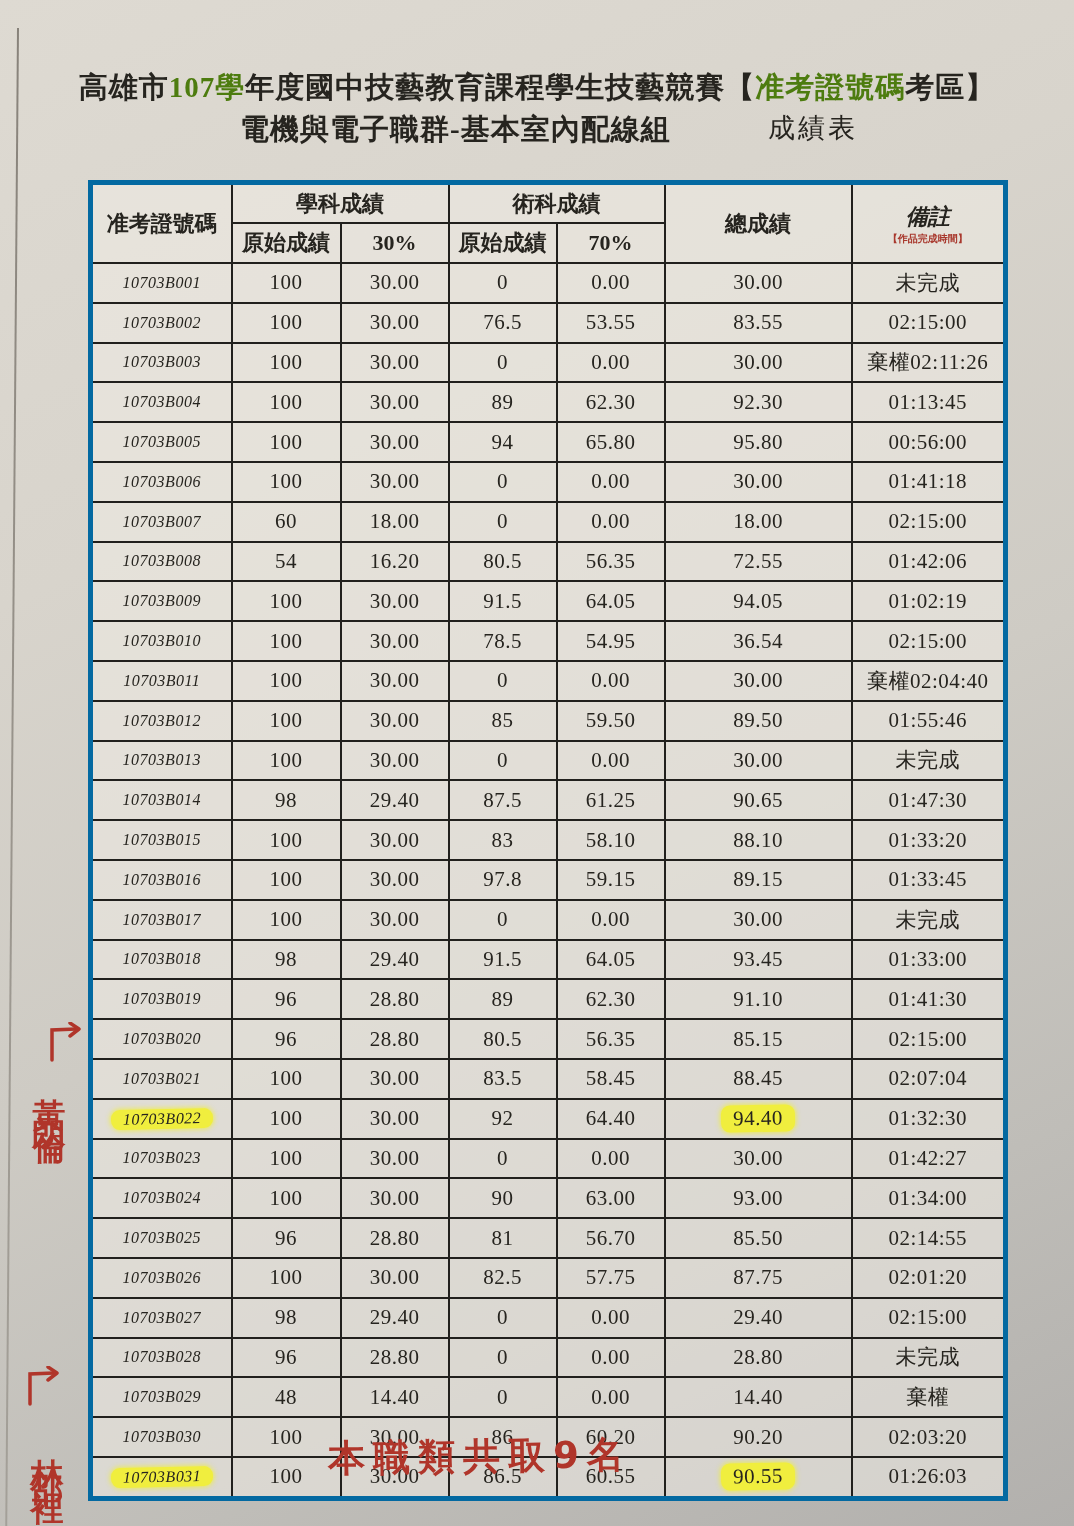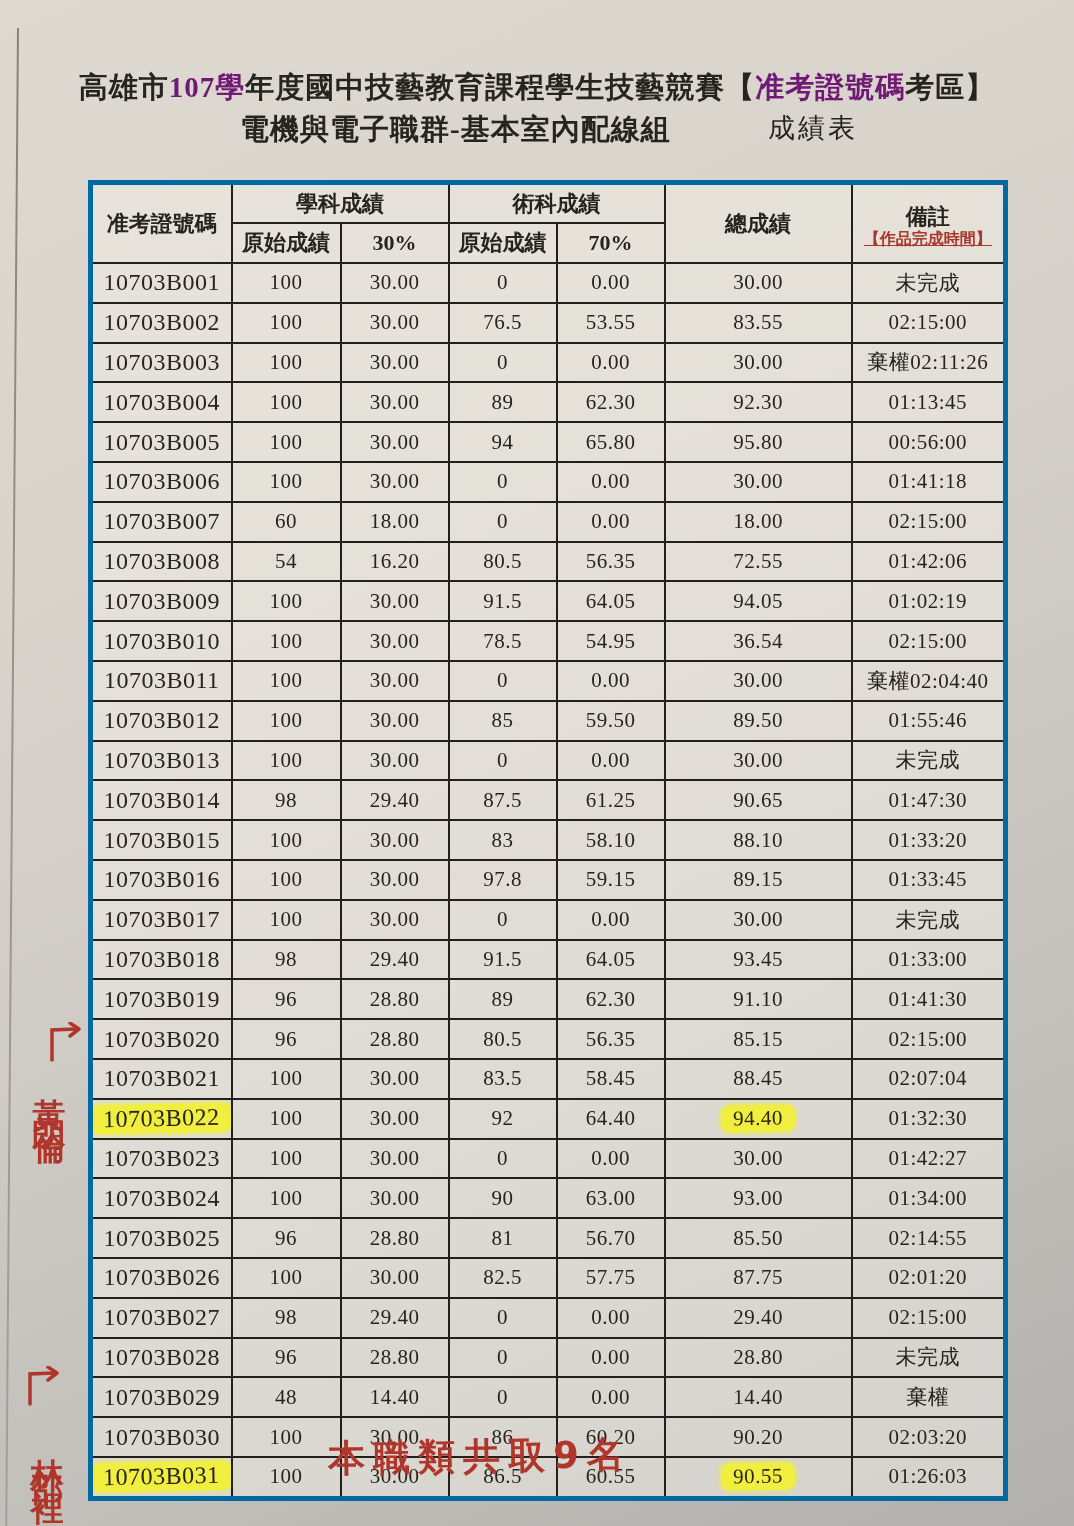--- a/index.html
+++ b/index.html
@@ -11,38 +11,38 @@
   }
   .paper-edge{
     position:absolute;left:17px;top:28px;width:2px;height:1500px;
     background:linear-gradient(#6b655d, #8a857d 60%, #9a968e);
     transform:rotate(0.45deg);transform-origin:top center;opacity:.75;
   }
   .title1{
     position:absolute;top:68px;left:0;width:100%;text-align:center;
     font-size:29px;font-weight:bold;letter-spacing:1px;white-space:nowrap;
   }
-  .red{color:#701a75;}
+  .red{color:#4d7c0f;}
   .title2a{position:absolute;top:110px;left:240px;font-size:29px;font-weight:bold;letter-spacing:1px;}
   .title2b{position:absolute;top:110px;left:768px;font-size:27px;font-weight:normal;letter-spacing:3px;}
   table.score{
     position:absolute;top:180px;left:88px;border-collapse:collapse;table-layout:fixed;
     background:rgba(240,237,230,0.55);
     border:5px solid #0369a1;
   }
   .score th,.score td{
     border:2px solid #21201d;text-align:center;vertical-align:middle;
     padding:0;overflow:hidden;white-space:nowrap;
   }
   .score thead th{font-size:22px;font-weight:bold;height:37px;}
   .score thead tr.h2 th{height:38px;}
   .score td{height:37.8px;font-size:21px;letter-spacing:0.5px;}
-  td.c-id{font-size:24px;}
-  .remark-h div.main{font-size:22px;font-weight:bold;line-height:26px;margin-top:4px;}
-  .remark-h div.sub{font-size:16px;font-weight:bold;color:#a8372c;line-height:18px;text-decoration:underline;}
+  td.c-id{font-size:16px;font-style:italic;}
+  .remark-h div.main{font-size:22px;font-weight:bold;line-height:26px;margin-top:4px;font-style:italic;}
+  .remark-h div.sub{font-size:10px;font-weight:bold;color:#a8372c;line-height:18px;}
   .hl{
     display:inline-block;background:#f0ee3e;border-radius:9px;
     padding:1px 12px;margin:0 -6px;
     box-shadow:0 0 5px 1px rgba(240,238,62,.85);
     transform:rotate(-1.2deg);
   }
   .annot{position:absolute;color:#b0352a;}
   .vname{
     writing-mode:vertical-rl;font-size:33px;font-weight:bold;
     letter-spacing:16px;font-family:"DejaVu Sans",sans-serif;

